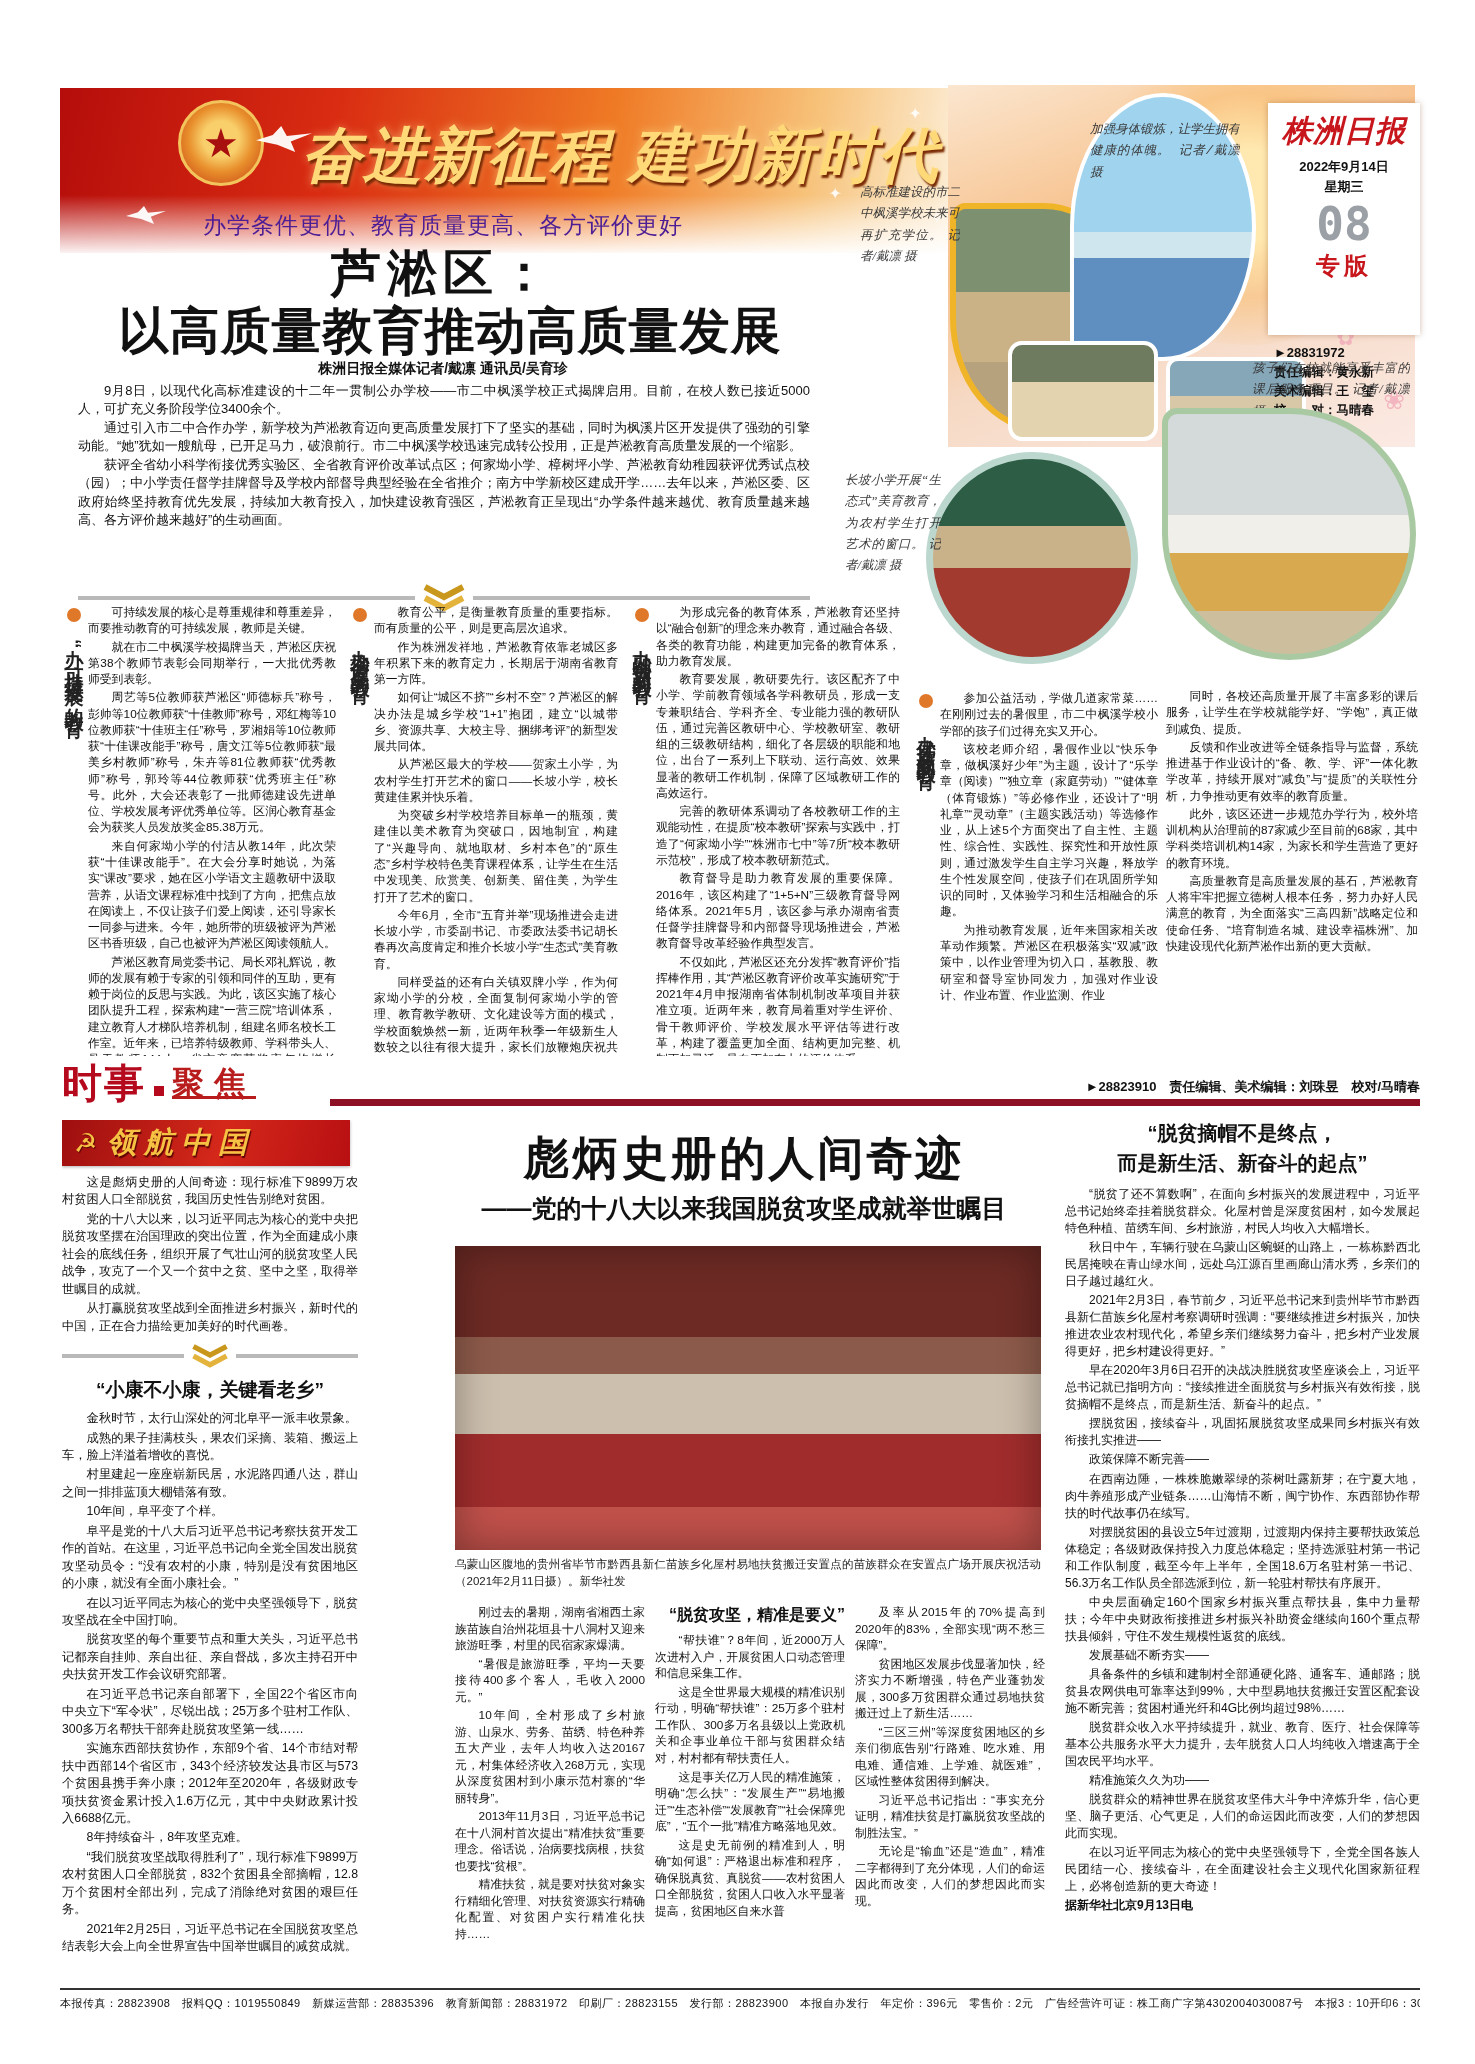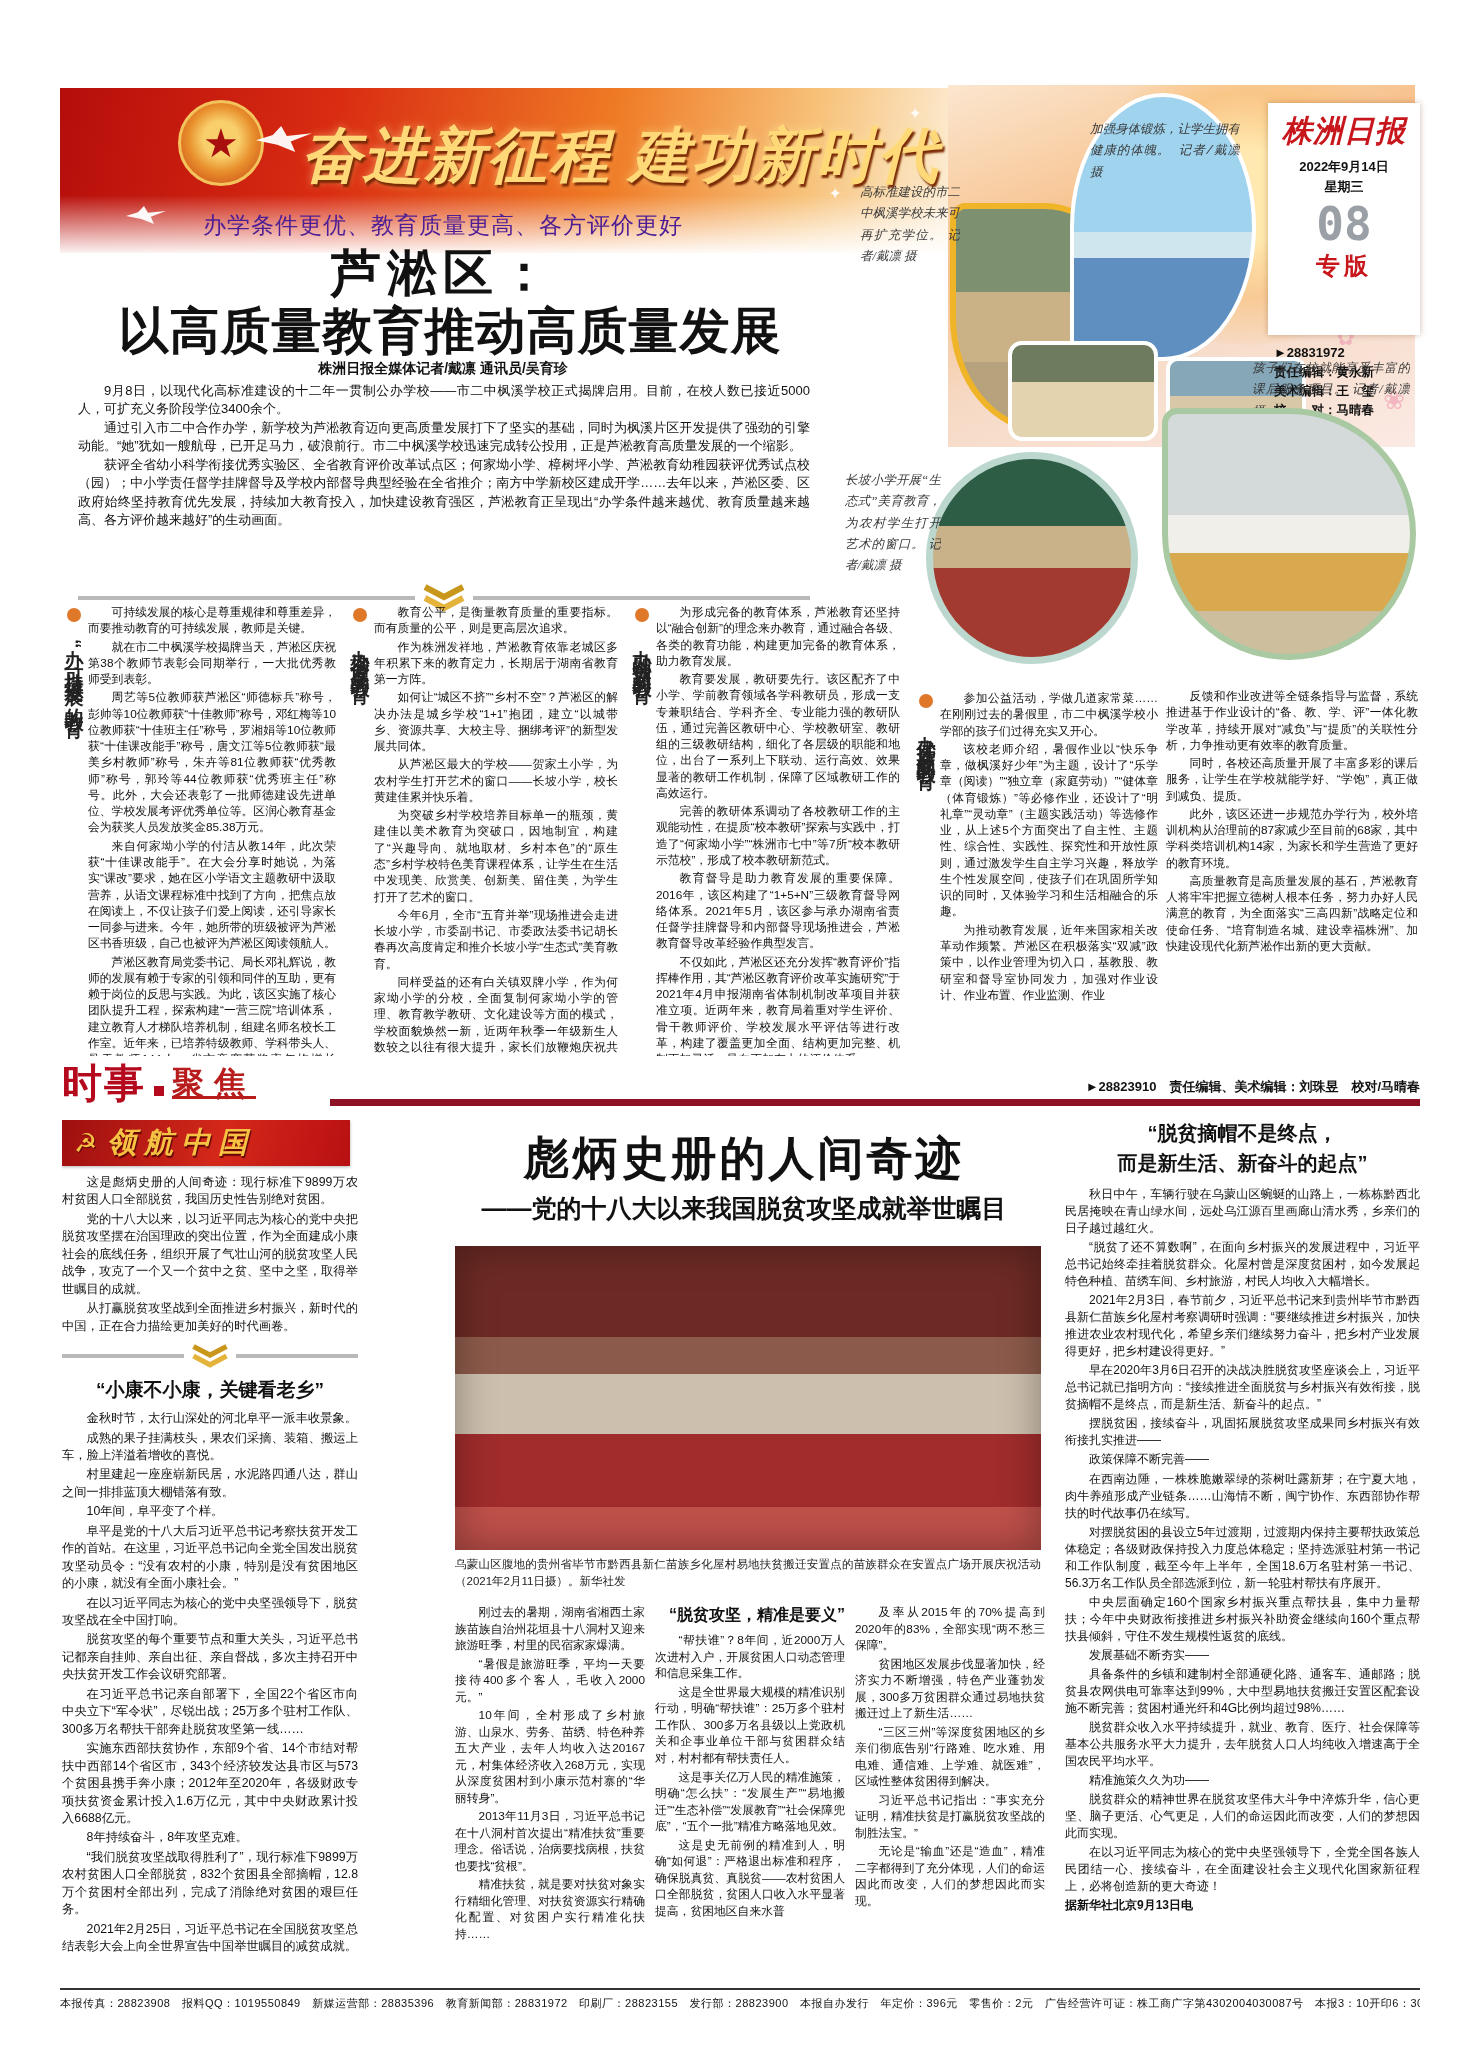--- a/index.html
+++ b/index.html
@@ -253,22 +253,22 @@
     </div>
     <div class="coltext" style="margin-top:86px;" data-interactable="false">
         <p data-interactable="false">参加公益活动，学做几道家常菜……在刚刚过去的暑假里，市二中枫溪学校小学部的孩子们过得充实又开心。</p>
         <p data-interactable="false">该校老师介绍，暑假作业以“快乐争章，做枫溪好少年”为主题，设计了“乐学章（阅读）”“独立章（家庭劳动）”“健体章（体育锻炼）”等必修作业，还设计了“明礼章”“灵动章”（主题实践活动）等选修作业，从上述5个方面突出了自主性、主题性、综合性、实践性、探究性和开放性原则，通过激发学生自主学习兴趣，释放学生个性发展空间，使孩子们在巩固所学知识的同时，又体验学习和生活相融合的乐趣。</p>
         <p data-interactable="false">为推动教育发展，近年来国家相关改革动作频繁。芦淞区在积极落实“双减”政策中，以作业管理为切入口，基教股、教研室和督导室协同发力，加强对作业设计、作业布置、作业监测、作业</p>
       </div>
   </div>
 
   <div class="colbox" style="left:1166px;width:252px;" data-interactable="false">
     <div class="coltext" style="margin-top:84px;" data-interactable="false">
+        <p data-interactable="false">同时，各校还高质量开展了丰富多彩的课后服务，让学生在学校就能学好、“学饱”，真正做到减负、提质。</p>
         <p data-interactable="false">反馈和作业改进等全链条指导与监督，系统推进基于作业设计的“备、教、学、评”一体化教学改革，持续开展对“减负”与“提质”的关联性分析，力争推动更有效率的教育质量。</p>
-        <p data-interactable="false">同时，各校还高质量开展了丰富多彩的课后服务，让学生在学校就能学好、“学饱”，真正做到减负、提质。</p>
         <p data-interactable="false">此外，该区还进一步规范办学行为，校外培训机构从治理前的87家减少至目前的68家，其中学科类培训机构14家，为家长和学生营造了更好的教育环境。</p>
         <p data-interactable="false">高质量教育是高质量发展的基石，芦淞教育人将牢牢把握立德树人根本任务，努力办好人民满意的教育，为全面落实“三高四新”战略定位和使命任务、“培育制造名城、建设幸福株洲”、加快建设现代化新芦淞作出新的更大贡献。</p>
       </div>
   </div>
 
   <div class="ph-circle" data-interactable="false"></div>
   <div class="ph-tear" data-interactable="false"></div>
   <div class="handcap cap-art" data-interactable="false">长坡小学开展“生态式”美育教育，为农村学生打开艺术的窗口。 记者/戴凛 摄</div>
 
   <div class="band-label" data-interactable="false">
@@ -344,22 +344,22 @@
         <p data-interactable="false">无论是“输血”还是“造血”，精准二字都得到了充分体现，人们的命运因此而改变，人们的梦想因此而实现。</p>
       </div>
   </div>
 
   <div class="bcol" style="left:1065px;top:1118px;width:355px;height:844px;font-size:12px;" data-interactable="false">
     <div class="r-quote" data-interactable="false">
       <span>“脱贫摘帽不是终点，</span><br>
       <span>而是新生活、新奋斗的起点”</span>
     </div>
     <div data-interactable="false">
+        <p data-interactable="false">“脱贫了还不算数啊”，在面向乡村振兴的发展进程中，习近平总书记始终牵挂着脱贫群众。化屋村曾是深度贫困村，如今发展起特色种植、苗绣车间、乡村旅游，村民人均收入大幅增长。</p>
         <p data-interactable="false">秋日中午，车辆行驶在乌蒙山区蜿蜒的山路上，一栋栋黔西北民居掩映在青山绿水间，远处乌江源百里画廊山清水秀，乡亲们的日子越过越红火。</p>
-        <p data-interactable="false">“脱贫了还不算数啊”，在面向乡村振兴的发展进程中，习近平总书记始终牵挂着脱贫群众。化屋村曾是深度贫困村，如今发展起特色种植、苗绣车间、乡村旅游，村民人均收入大幅增长。</p>
         <p data-interactable="false">2021年2月3日，春节前夕，习近平总书记来到贵州毕节市黔西县新仁苗族乡化屋村考察调研时强调：“要继续推进乡村振兴，加快推进农业农村现代化，希望乡亲们继续努力奋斗，把乡村产业发展得更好，把乡村建设得更好。”</p>
         <p data-interactable="false">早在2020年3月6日召开的决战决胜脱贫攻坚座谈会上，习近平总书记就已指明方向：“接续推进全面脱贫与乡村振兴有效衔接，脱贫摘帽不是终点，而是新生活、新奋斗的起点。”</p>
         <p data-interactable="false">摆脱贫困，接续奋斗，巩固拓展脱贫攻坚成果同乡村振兴有效衔接扎实推进——</p>
         <p data-interactable="false">政策保障不断完善——</p>
         <p data-interactable="false">在西南边陲，一株株脆嫩翠绿的茶树吐露新芽；在宁夏大地，肉牛养殖形成产业链条……山海情不断，闽宁协作、东西部协作帮扶的时代故事仍在续写。</p>
         <p data-interactable="false">对摆脱贫困的县设立5年过渡期，过渡期内保持主要帮扶政策总体稳定；各级财政保持投入力度总体稳定；坚持选派驻村第一书记和工作队制度，截至今年上半年，全国18.6万名驻村第一书记、56.3万名工作队员全部选派到位，新一轮驻村帮扶有序展开。</p>
         <p data-interactable="false">中央层面确定160个国家乡村振兴重点帮扶县，集中力量帮扶；今年中央财政衔接推进乡村振兴补助资金继续向160个重点帮扶县倾斜，守住不发生规模性返贫的底线。</p>
         <p data-interactable="false">发展基础不断夯实——</p>
         <p data-interactable="false">具备条件的乡镇和建制村全部通硬化路、通客车、通邮路；脱贫县农网供电可靠率达到99%，大中型易地扶贫搬迁安置区配套设施不断完善；贫困村通光纤和4G比例均超过98%……</p>
         <p data-interactable="false">脱贫群众收入水平持续提升，就业、教育、医疗、社会保障等基本公共服务水平大力提升，去年脱贫人口人均纯收入增速高于全国农民平均水平。</p>

